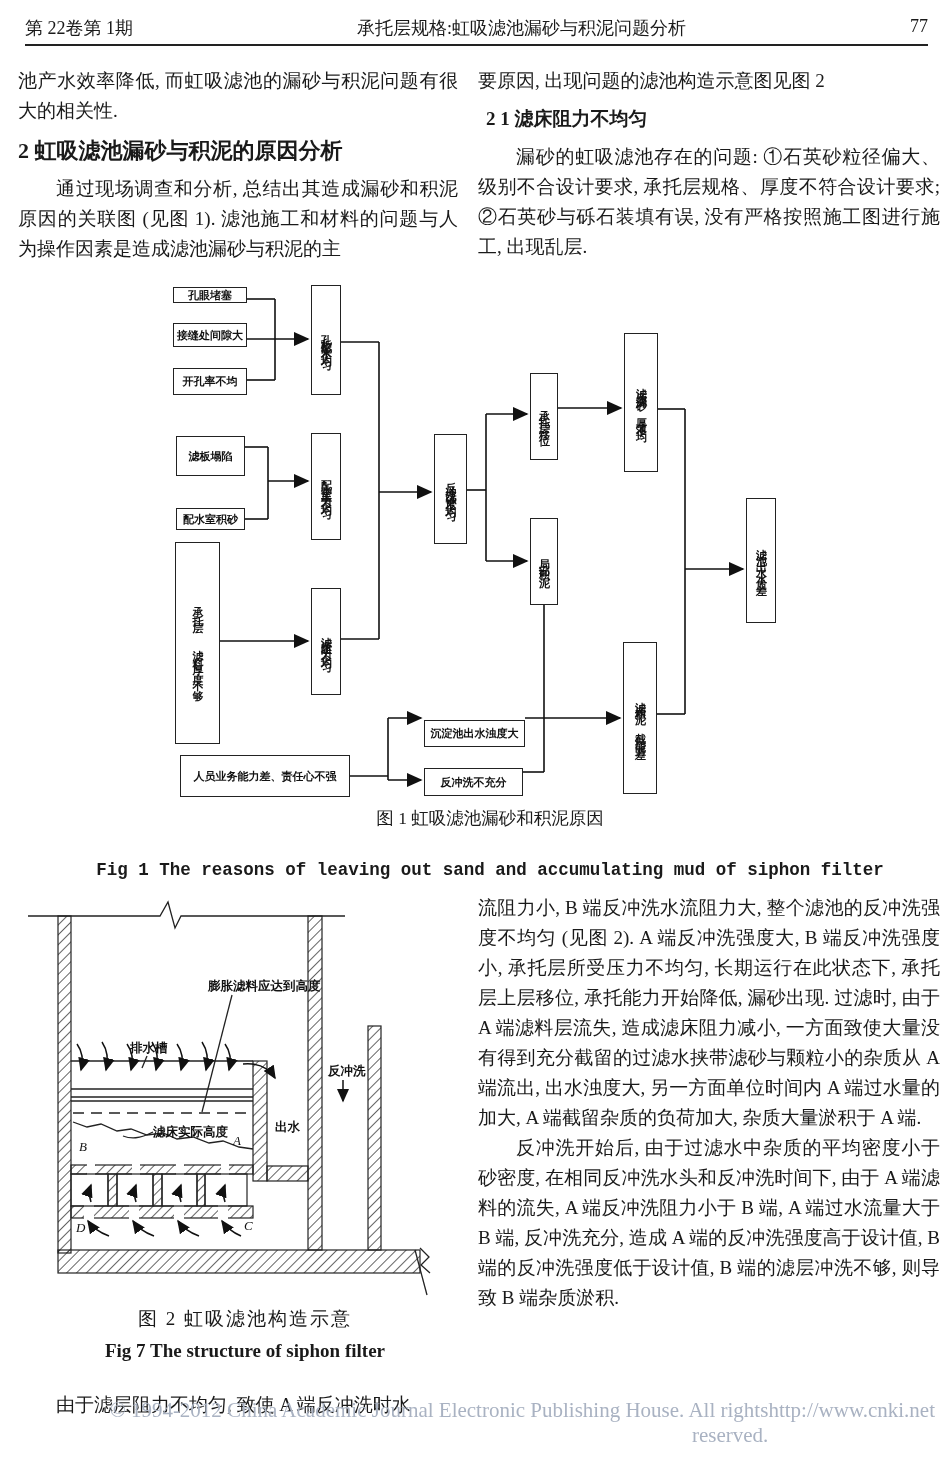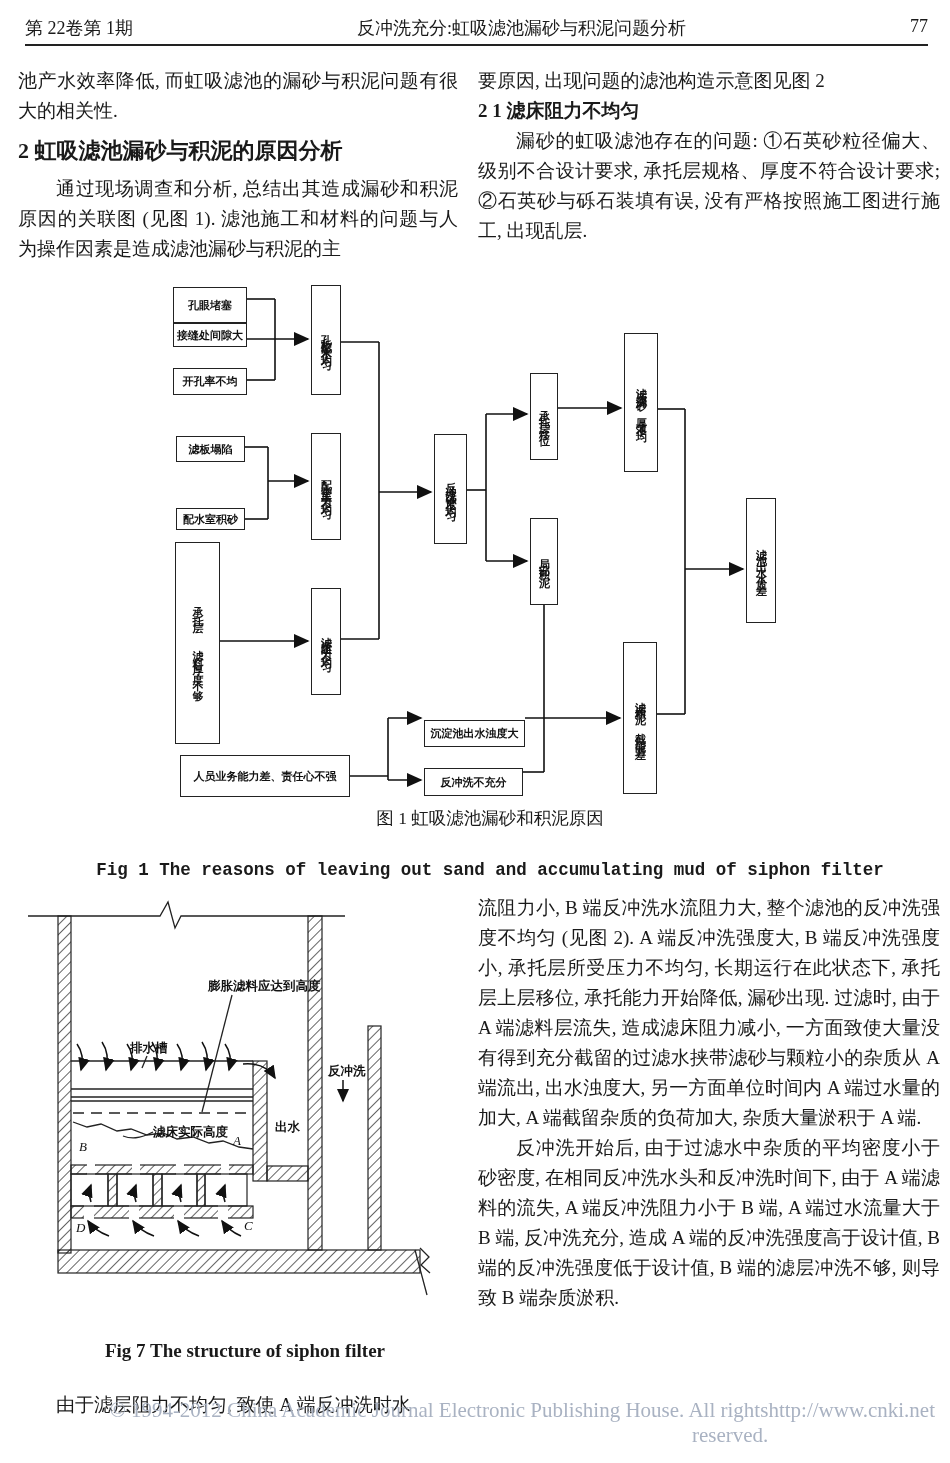--- a/index.html
+++ b/index.html
@@ -7,21 +7,21 @@
         font-family:"Liberation Serif","DejaVu Serif",serif;color:#1a1a1a;}
   
   .hdr{position:absolute;top:16px;left:25px;right:22px;display:flex;justify-content:space-between;
        font-size:18px;}
   .hdr-rule{position:absolute;top:44px;left:25px;width:903px;height:2px;background:#222;}
   
   .col{position:absolute;font-size:19px;line-height:30px;text-align:justify;text-justify:inter-character;}
   .p-ind{text-indent:2em;margin:0;}
   .p-noind{text-indent:0;margin:0;}
   .sec-h{font-size:22px;font-weight:bold;line-height:34px;margin:8px 0 6px 0;text-indent:0;}
-  .sub-h{font-weight:bold;margin:0;text-indent:0;}
+  .sub-h{font-weight:bold;margin:8px;text-indent:0;}
   
   #fig1{position:absolute;left:160px;top:283px;width:630px;height:520px;}
   #fig1 svg{position:absolute;left:0;top:0;}
   .fbox{position:absolute;border:1.5px solid #222;background:#fff;box-sizing:border-box;
         display:flex;align-items:center;justify-content:center;
         font-size:11px;font-weight:bold;color:#111;text-align:center;line-height:1.35;}
   .fbox.v{writing-mode:vertical-rl;text-orientation:upright;letter-spacing:4px;}
   .fbox.v.sp6{letter-spacing:6px;}
   .fbox.v.sp8{letter-spacing:8px;}
   .cap{position:absolute;text-align:center;}
@@ -35,21 +35,21 @@
   .footer{position:absolute;left:30px;top:1398px;width:905px;display:flex;justify-content:space-between;
           font-size:21px;color:#a9b2c2;font-family:"Liberation Serif","DejaVu Serif",serif;text-align:right;}
 </style>
 </head>
 <body>
 
 <div id="page">
 
   <div class="hdr">
     <span>第 22卷第 1期</span>
-    <span>反冲洗充分:虹吸滤池漏砂与积泥问题分析</span>
+    <span>承托层规格:虹吸滤池漏砂与积泥问题分析</span>
     <span>77</span>
   </div>
   <div class="hdr-rule"></div>
 
   <div class="col" style="left:18px;top:66px;width:440px;">
     <p class="p-noind">池产水效率降低, 而虹吸滤池的漏砂与积泥问题有很大的相关性.</p>
     <p class="sec-h">2  虹吸滤池漏砂与积泥的原因分析</p>
     <p class="p-ind">通过现场调查和分析, 总结出其造成漏砂和积泥原因的关联图 (见图 1). 滤池施工和材料的问题与人为操作因素是造成滤池漏砂与积泥的主</p>
   </div>
 
@@ -92,25 +92,25 @@
         <path d="M365,435 H460" marker-end="url(#arr)"></path>
         <path d="M384,322 V489"></path>
         <path d="M363,489 H384"></path>
         <path d="M190,493 H228"></path>
         <path d="M228,435 V497"></path>
         <path d="M228,435 H261" marker-end="url(#arr)"></path>
         <path d="M228,497 H261" marker-end="url(#arr)"></path>
       </g>
     </svg>
     <div>
-        <div class="fbox h" style="left: 13px; top: 4px; width: 74px; height: 36px;">孔眼堵塞</div>
+        <div class="fbox h" style="left: 13px; top: 4px; width: 74px; height: 16px;">孔眼堵塞</div>
         <div class="fbox h" style="left: 13px; top: 40px; width: 74px; height: 24px;">接缝处间隙大</div>
         <div class="fbox h" style="left: 13px; top: 85px; width: 74px; height: 27px;">开孔率不均</div>
         <div class="fbox v" style="left: 151px; top: 2px; width: 30px; height: 110px;">孔板配水不均匀</div>
-        <div class="fbox h" style="left: 16px; top: 153px; width: 69px; height: 26px; text-align: center;">滤板塌陷</div>
+        <div class="fbox h" style="left: 16px; top: 153px; width: 69px; height: 40px; text-align: center;">滤板塌陷</div>
         <div class="fbox h" style="left: 16px; top: 225px; width: 69px; height: 22px;">配水室积砂</div>
         <div class="fbox v" style="left: 151px; top: 150px; width: 30px; height: 107px;">配水室压力不均匀</div>
         <div class="fbox v sp8" style="left: 15px; top: 259px; width: 45px; height: 202px;">承托层、滤料厚度不够</div>
         <div class="fbox v" style="left: 151px; top: 305px; width: 30px; height: 107px;">滤床阻力不均匀</div>
         <div class="fbox v" style="left: 274px; top: 151px; width: 33px; height: 110px;">反冲洗强度不均匀</div>
         <div class="fbox v sp6" style="left: 370px; top: 90px; width: 28px; height: 87px;">承托层移位</div>
         <div class="fbox v" style="left: 464px; top: 50px; width: 34px; height: 139px;">滤床漏砂、厚薄不均</div>
         <div class="fbox v sp6" style="left: 370px; top: 235px; width: 28px; height: 87px;">局部积泥</div>
         <div class="fbox v sp6" style="left: 586px; top: 215px; width: 30px; height: 125px;">滤池出水水质差</div>
         <div class="fbox v" style="left: 463px; top: 359px; width: 34px; height: 152px;">滤床积泥、截污能力差</div>
@@ -210,20 +210,21 @@
       </g>
       <g font-size="13" font-style="italic" fill="#111" font-family="Liberation Serif, DejaVu Serif, serif">
         <text x="54" y="253">B</text>
         <text x="208" y="247">A</text>
         <text x="51" y="334">D</text>
         <text x="219" y="332">C</text>
       </g>
     </svg>
   </div>
 
+  <div class="cap cap-zh2">图 2  虹吸滤池构造示意</div>
   <div class="cap cap-en2">Fig 7    The structure of siphon filter</div>
 
   <div class="col" style="left:18px;top:1390px;width:440px;">
     <p class="p-ind">由于滤层阻力不均匀, 致使 A 端反冲洗时水</p>
   </div>
 
   <div class="col" style="left:478px;top:893px;width:462px;">
     <p class="p-noind">流阻力小, B 端反冲洗水流阻力大, 整个滤池的反冲洗强度不均匀 (见图 2). A 端反冲洗强度大, B 端反冲洗强度小, 承托层所受压力不均匀, 长期运行在此状态下, 承托层上层移位, 承托能力开始降低, 漏砂出现. 过滤时, 由于 A 端滤料层流失, 造成滤床阻力减小, 一方面致使大量没有得到充分截留的过滤水挟带滤砂与颗粒小的杂质从 A 端流出, 出水浊度大, 另一方面单位时间内 A 端过水量的加大, A 端截留杂质的负荷加大, 杂质大量淤积于 A 端.</p>
     <p class="p-ind">反冲洗开始后, 由于过滤水中杂质的平均密度小于砂密度, 在相同反冲洗水头和反冲洗时间下, 由于 A 端滤料的流失, A 端反冲洗阻力小于 B 端, A 端过水流量大于 B 端, 反冲洗充分, 造成 A 端的反冲洗强度高于设计值, B 端的反冲洗强度低于设计值, B 端的滤层冲洗不够, 则导致 B 端杂质淤积.</p>
   </div>

